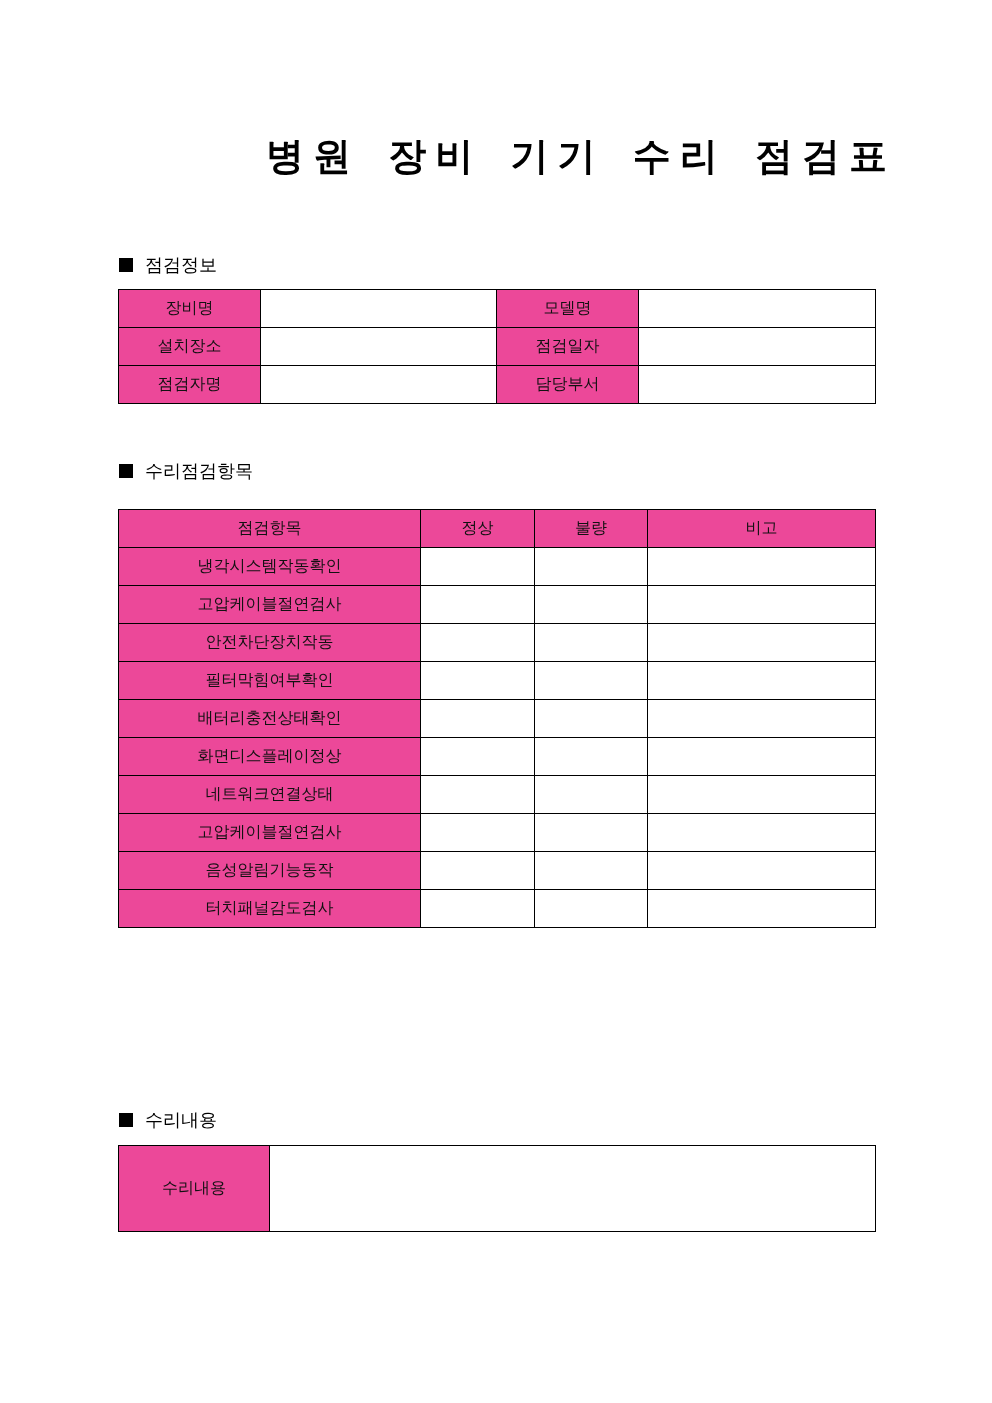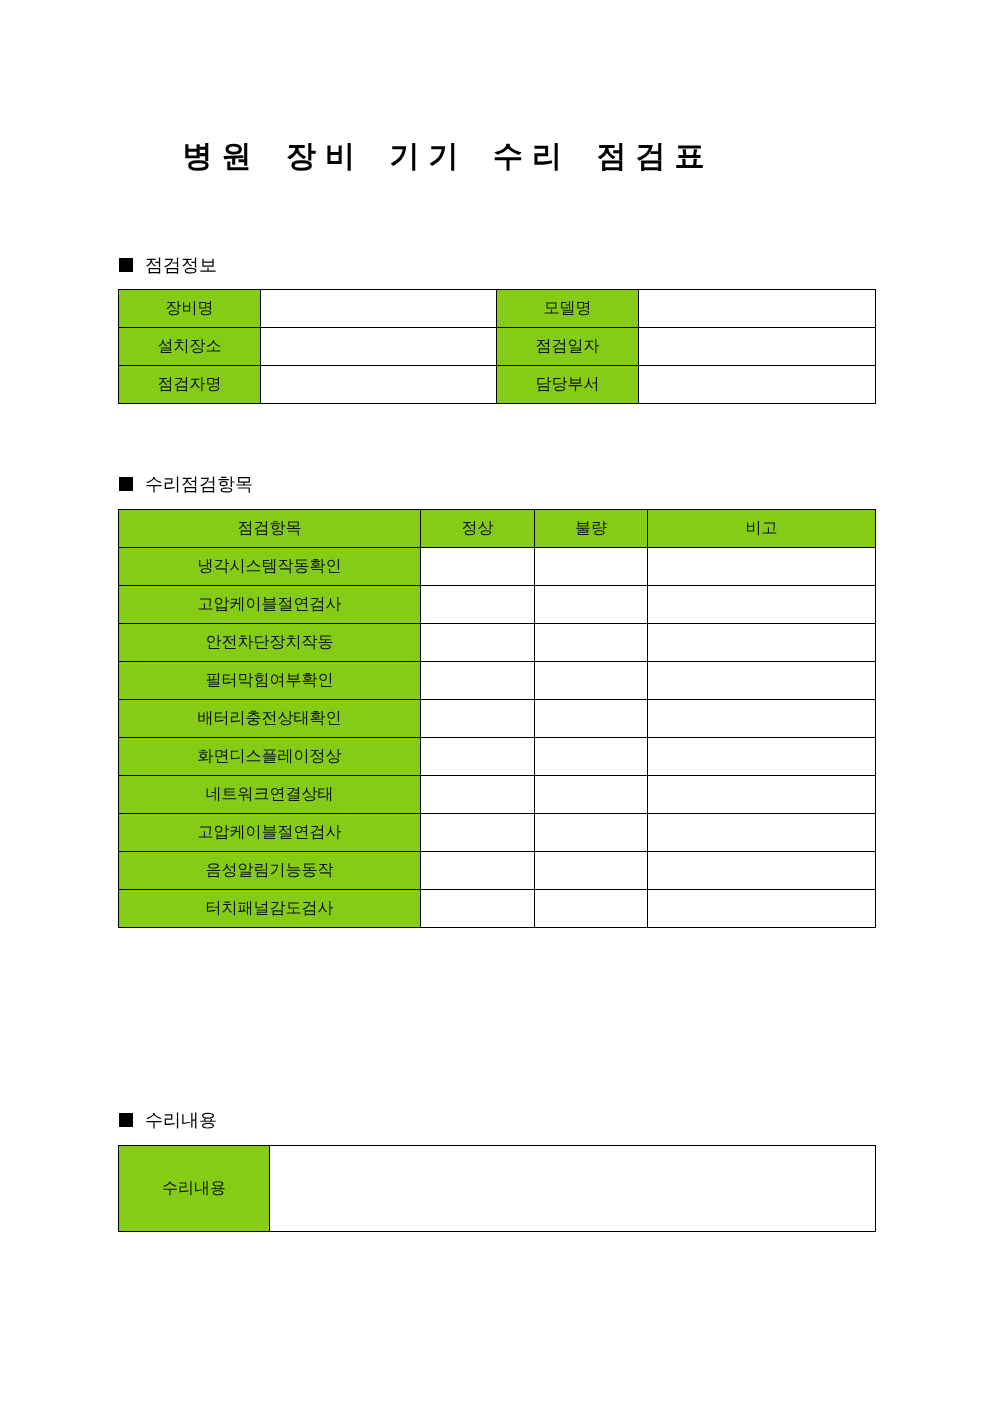--- a/index.html
+++ b/index.html
@@ -1,40 +1,40 @@
 <!DOCTYPE html>
 <html><head>
 <meta charset="utf-8">
 <style>
   html, body { margin: 0; padding: 0; background: #ffffff; }
   body {
     width: 992px; height: 1403px; position: relative; overflow: hidden;
     font-family: "DejaVu Sans", "Liberation Sans", sans-serif; color: #000;
   }
   .title {
-    position: absolute; left: 0; top: 134px; width: 896px; text-align: center;
-    font-size: 30px; font-weight: bold; letter-spacing: 9px; word-spacing: 6px;
+    position: absolute; left: 0; top: 134px; width: 896px; text-align: right;
+    font-size: 38px; font-weight: bold; letter-spacing: 9px; word-spacing: 6px;
     line-height: 44px;
   }
   .section-head {
     position: absolute; left: 119px; font-size: 18px; font-weight: normal;
     line-height: 24px; display: flex; align-items: center;
   }
   .section-head .square {
     display: inline-block; width: 14px; height: 14px; background: #000;
     margin-right: 12px;
   }
   table.grid {
     position: absolute; left: 118px; border-collapse: collapse; table-layout: fixed;
   }
   table.grid td {
     border: 1.5px solid #000; padding: 0; text-align: center; vertical-align: middle;
     font-size: 16px; color: #111;
   }
-  table.grid td.label { background: #84cc16; }
+  table.grid td.label { background: #ec4899; }
   table.grid td.value { background: #ffffff; }
   #info-table { top: 289px; width: 757px; }
   #info-table tr { height: 38px; }
   #check-table { top: 509px; width: 757px; }
   #check-table tr { height: 38px; }
   #repair-table { top: 1145px; width: 757px; }
   #repair-table tr { height: 86px; }
 </style>
 </head>
 <body>
@@ -68,21 +68,21 @@
       </tr>
       <tr>
         <td class="label">점검자명</td>
         <td class="value"></td>
         <td class="label">담당부서</td>
         <td class="value"></td>
       </tr>
     </tbody>
 </table>
 
-<div class="section-head" style="top:472px;">
+<div class="section-head" style="top:459px;">
   <span class="square"></span>
   <span>수리점검항목</span>
 </div>
 
 <table class="grid" id="check-table">
   <colgroup>
     <col style="width:302px">
       <col style="width:114px">
       <col style="width:113px">
       <col style="width:228px">

